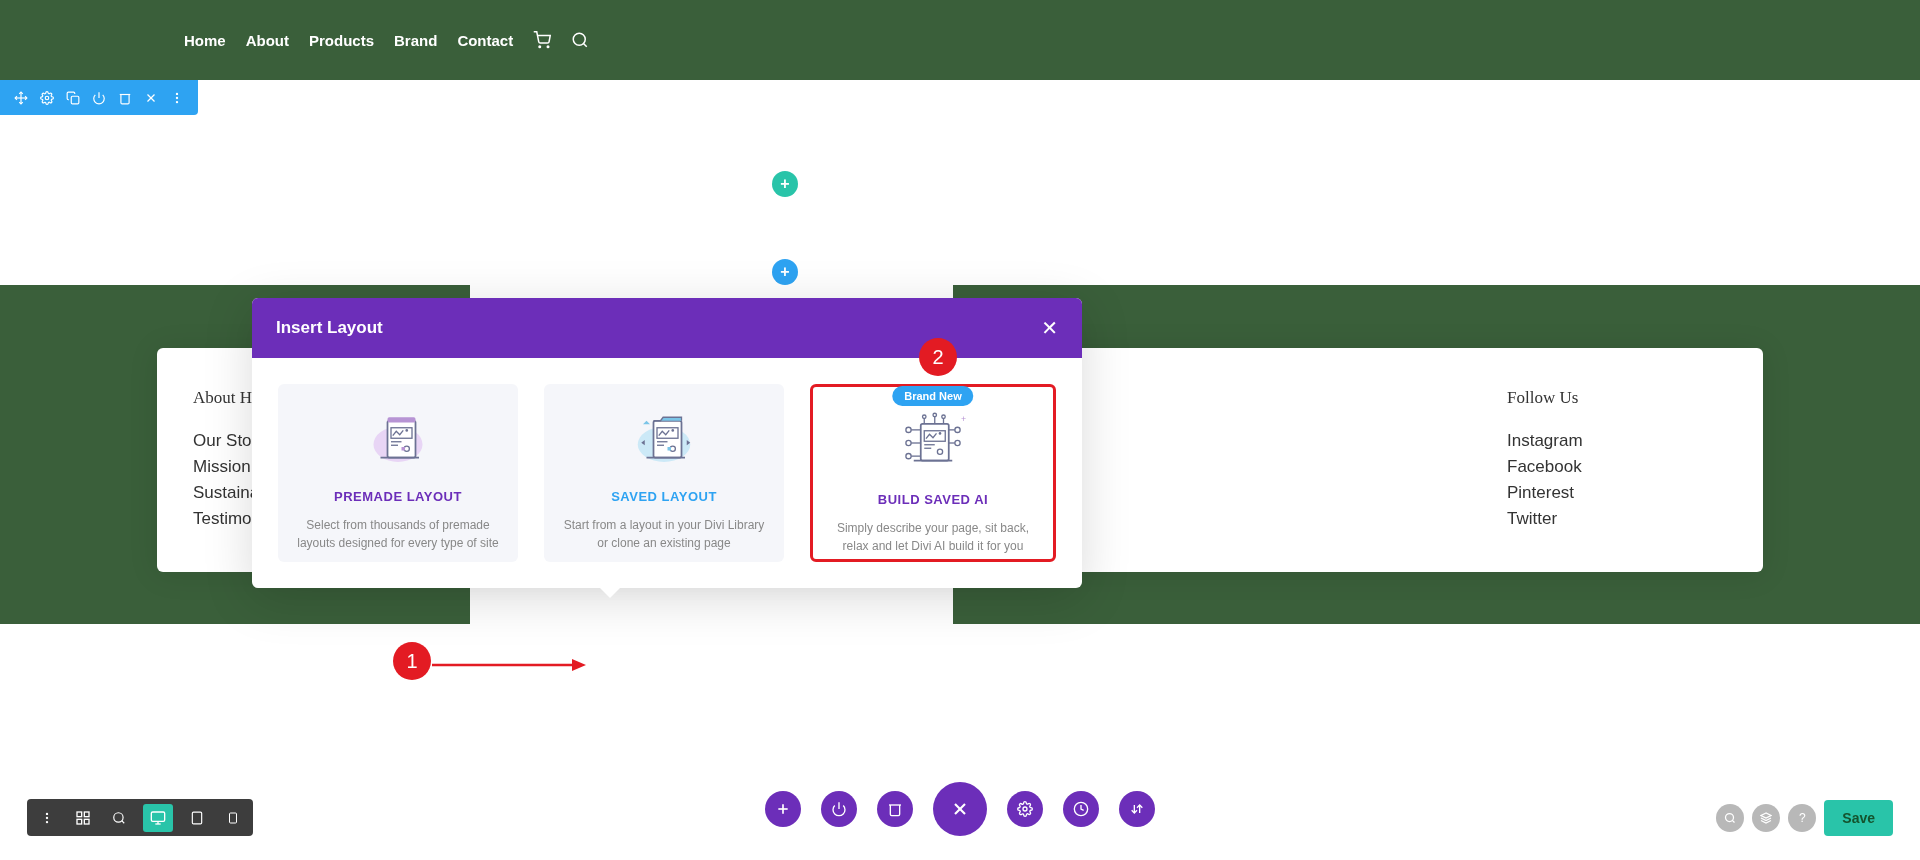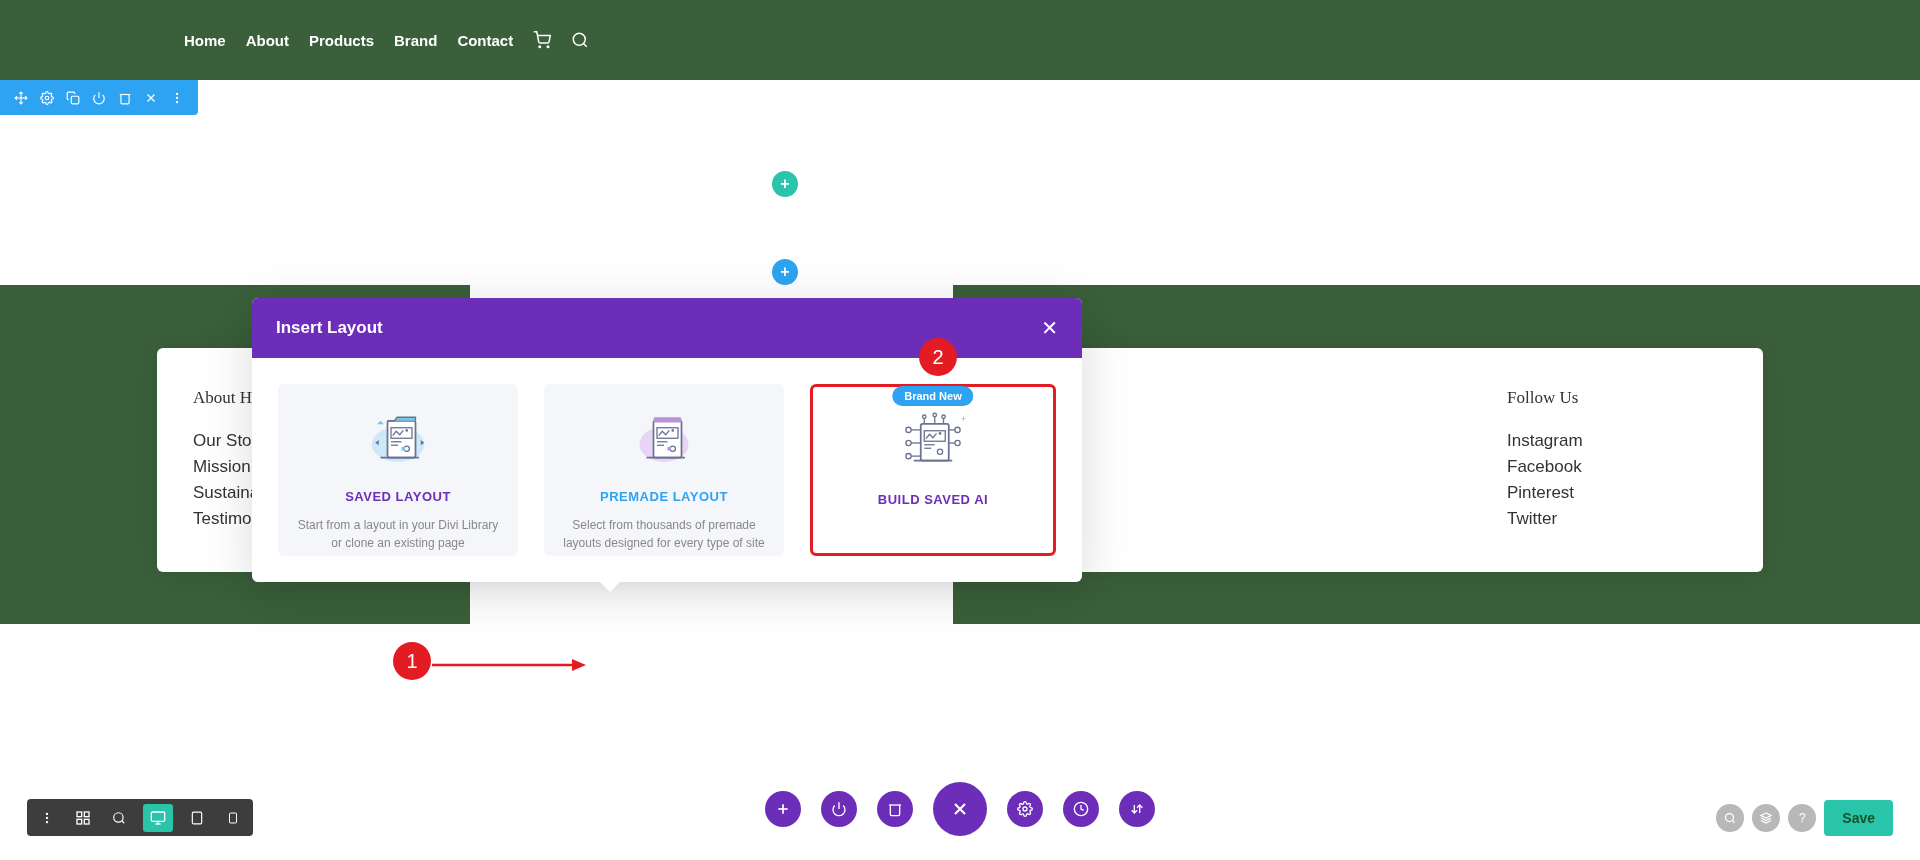--- a/index.html
+++ b/index.html
@@ -168,20 +168,39 @@
     <a>Twitter</a>
   </div>
 </div>
 
 <div class="modal">
   <div class="modal-header">
     <span class="modal-title">Insert Layout</span>
     <span class="modal-close">✕</span>
   </div>
   <div class="modal-body">
+    <div class="layout-card">
+      <div class="layout-icon">
+        <svg width="70" height="70" viewBox="0 0 80 80">
+            <ellipse cx="40" cy="45" rx="28" ry="20" fill="#e8d5f5"></ellipse>
+            <rect x="28" y="18" width="32" height="42" rx="2" fill="#fff" stroke="#6c7293" stroke-width="2"></rect>
+            <rect x="28" y="14" width="32" height="6" rx="2" fill="#b794d4"></rect>
+            <rect x="32" y="26" width="24" height="12" fill="#fff" stroke="#6c7293" stroke-width="1.5"></rect>
+            <polyline points="34,35 38,30 42,34 46,29" fill="none" stroke="#6c7293" stroke-width="1.5"></polyline>
+            <circle cx="50" cy="29" r="1.5" fill="#6c7293"></circle>
+            <line x1="32" y1="42" x2="44" y2="42" stroke="#6c7293" stroke-width="1.5"></line>
+            <line x1="32" y1="46" x2="40" y2="46" stroke="#6c7293" stroke-width="1.5"></line>
+            <circle cx="50" cy="50" r="3" fill="none" stroke="#6c7293" stroke-width="1.5"></circle>
+            <rect x="44" y="48" width="4" height="4" fill="#b794d4"></rect>
+            <line x1="20" y1="60" x2="64" y2="60" stroke="#6c7293" stroke-width="2"></line>
+          </svg>
+      </div>
+      <div class="layout-title">PREMADE LAYOUT</div>
+      <div class="layout-desc">Select from thousands of premade layouts designed for every type of site</div>
+    </div>
     <div class="layout-card">
       <div class="layout-icon">
         <svg width="70" height="70" viewBox="0 0 80 80">
             <ellipse cx="40" cy="45" rx="30" ry="20" fill="#cce9f7"></ellipse>
             <rect x="28" y="18" width="32" height="42" rx="2" fill="#fff" stroke="#6c7293" stroke-width="2"></rect>
             <path d="M28 18 h8 l3 -4 h21 v4" fill="#7bc5e8" stroke="#6c7293" stroke-width="1.5"></path>
             <rect x="32" y="26" width="24" height="12" fill="#fff" stroke="#6c7293" stroke-width="1.5"></rect>
             <polyline points="34,35 38,30 42,34 46,29" fill="none" stroke="#6c7293" stroke-width="1.5"></polyline>
             <circle cx="50" cy="29" r="1.5" fill="#6c7293"></circle>
             <line x1="32" y1="42" x2="44" y2="42" stroke="#6c7293" stroke-width="1.5"></line>
@@ -189,39 +208,20 @@
             <circle cx="50" cy="50" r="3" fill="none" stroke="#6c7293" stroke-width="1.5"></circle>
             <rect x="44" y="48" width="4" height="4" fill="#7bc5e8"></rect>
             <line x1="20" y1="60" x2="64" y2="60" stroke="#6c7293" stroke-width="2"></line>
             <polygon points="18,40 14,43 18,46" fill="#6c7293"></polygon>
             <polygon points="66,40 70,43 66,46" fill="#6c7293"></polygon>
             <polygon points="20,18 24,22 16,22" fill="#7bc5e8"></polygon>
           </svg>
       </div>
       <div class="layout-title">SAVED LAYOUT</div>
       <div class="layout-desc">Start from a layout in your Divi Library or clone an existing page</div>
-    </div>
-    <div class="layout-card">
-      <div class="layout-icon">
-        <svg width="70" height="70" viewBox="0 0 80 80">
-            <ellipse cx="40" cy="45" rx="28" ry="20" fill="#e8d5f5"></ellipse>
-            <rect x="28" y="18" width="32" height="42" rx="2" fill="#fff" stroke="#6c7293" stroke-width="2"></rect>
-            <rect x="28" y="14" width="32" height="6" rx="2" fill="#b794d4"></rect>
-            <rect x="32" y="26" width="24" height="12" fill="#fff" stroke="#6c7293" stroke-width="1.5"></rect>
-            <polyline points="34,35 38,30 42,34 46,29" fill="none" stroke="#6c7293" stroke-width="1.5"></polyline>
-            <circle cx="50" cy="29" r="1.5" fill="#6c7293"></circle>
-            <line x1="32" y1="42" x2="44" y2="42" stroke="#6c7293" stroke-width="1.5"></line>
-            <line x1="32" y1="46" x2="40" y2="46" stroke="#6c7293" stroke-width="1.5"></line>
-            <circle cx="50" cy="50" r="3" fill="none" stroke="#6c7293" stroke-width="1.5"></circle>
-            <rect x="44" y="48" width="4" height="4" fill="#b794d4"></rect>
-            <line x1="20" y1="60" x2="64" y2="60" stroke="#6c7293" stroke-width="2"></line>
-          </svg>
-      </div>
-      <div class="layout-title">PREMADE LAYOUT</div>
-      <div class="layout-desc">Select from thousands of premade layouts designed for every type of site</div>
     </div>
     <div class="layout-card highlighted">
       <span class="badge">Brand New</span>
       <div class="layout-icon">
         <svg width="90" height="70" viewBox="0 0 100 80">
             <rect x="36" y="18" width="32" height="42" rx="2" fill="#fff" stroke="#6c7293" stroke-width="2"></rect>
             <rect x="40" y="26" width="24" height="12" fill="#fff" stroke="#6c7293" stroke-width="1.5"></rect>
             <polyline points="42,35 46,30 50,34 54,29" fill="none" stroke="#6c7293" stroke-width="1.5"></polyline>
             <circle cx="58" cy="29" r="1.5" fill="#6c7293"></circle>
             <line x1="40" y1="42" x2="52" y2="42" stroke="#6c7293" stroke-width="1.5"></line>
@@ -241,20 +241,21 @@
             <circle cx="40" cy="10" r="2" fill="none" stroke="#6c7293" stroke-width="1.5"></circle>
             <line x1="40" y1="12" x2="40" y2="18" stroke="#6c7293" stroke-width="1.5"></line>
             <circle cx="52" cy="8" r="2" fill="none" stroke="#6c7293" stroke-width="1.5"></circle>
             <line x1="52" y1="10" x2="52" y2="18" stroke="#6c7293" stroke-width="1.5"></line>
             <circle cx="62" cy="10" r="2" fill="none" stroke="#6c7293" stroke-width="1.5"></circle>
             <line x1="62" y1="12" x2="62" y2="18" stroke="#6c7293" stroke-width="1.5"></line>
             <text x="82" y="16" font-size="10" fill="#b794d4">+</text>
           </svg>
       </div>
       <div class="layout-title">BUILD SAVED AI</div>
+      <div class="layout-desc">Simply describe your page, sit back, relax and let Divi AI build it for you</div>
     </div>
   </div>
   <div class="modal-arrow"></div>
 </div>
 
 <div class="anno anno-1">1</div>
 <div class="anno anno-2">2</div>
 <svg class="anno-arrow" width="155" height="14">
     <line x1="0" y1="7" x2="140" y2="7" stroke="#e31b23" stroke-width="2.5"></line>
     <polygon points="140,1 154,7 140,13" fill="#e31b23"></polygon>

